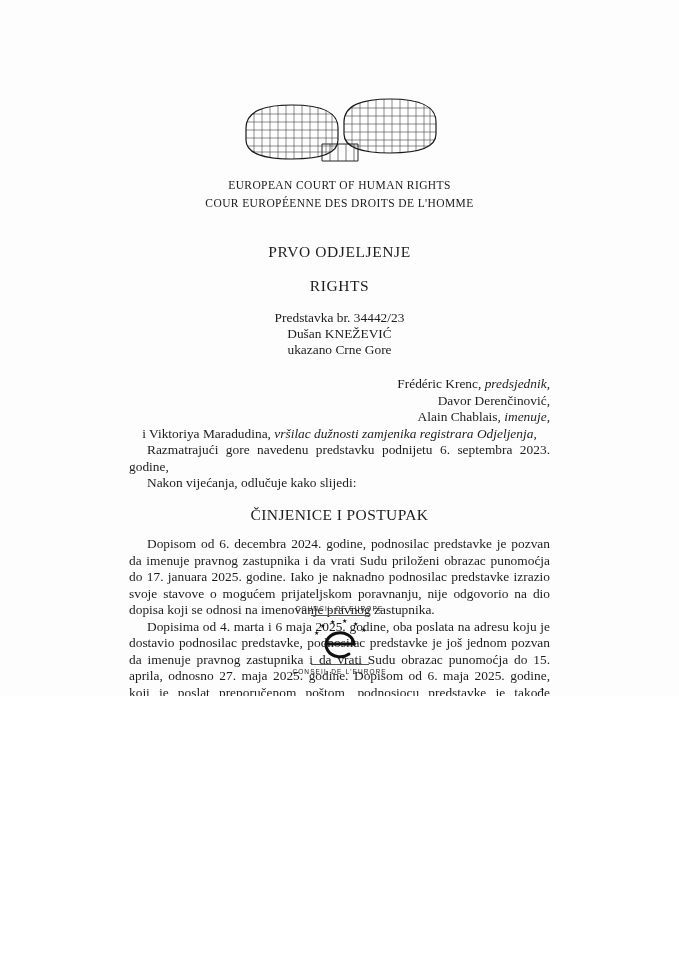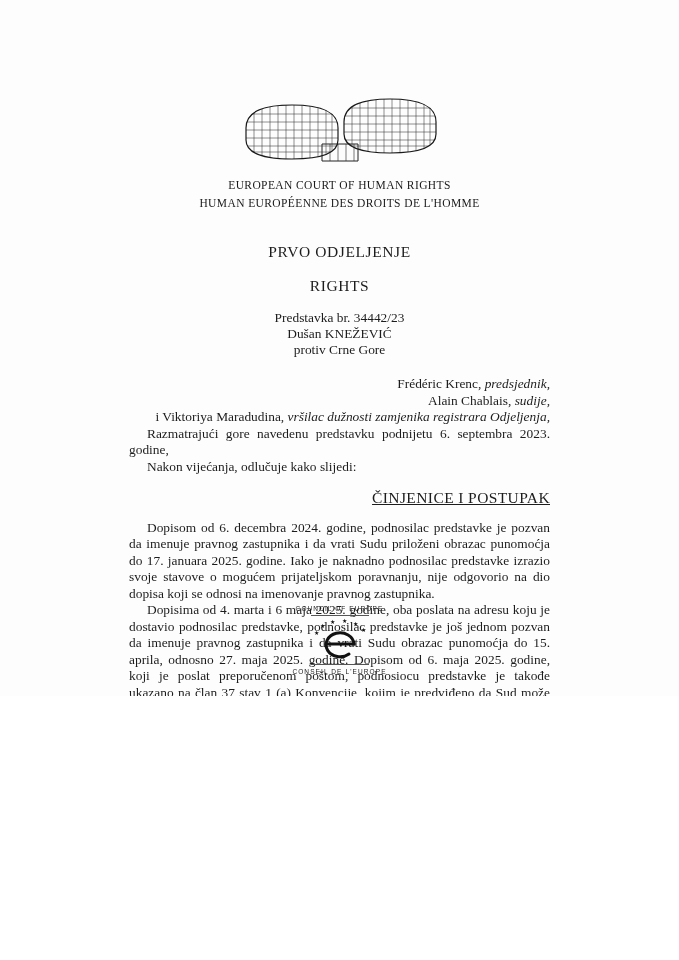--- a/index.html
+++ b/index.html
@@ -13,22 +13,22 @@
   .org-line{font-size:11.5px;letter-spacing:.4px;line-height:18px;color:#1a1a1a;}
   .section-title{margin:31px 0 0;text-align:center;font-size:15.5px;font-weight:400;letter-spacing:.6px;}
   .doc-type{margin:16px 0 0;text-align:center;font-size:15.5px;font-weight:400;letter-spacing:.6px;}
   .case-block{text-align:center;margin-top:15px;}
   .case-block div{font-size:13.4px;line-height:15.8px;}
   .content{width:421px;margin:19px auto 0;font-size:13.4px;line-height:16.5px;text-align:justify;}
   .content p{margin:0;}
   .p-indent{text-indent:18px;}
   .judges{margin:4px 0 0 35px;}
   .judge-line{text-align:right;line-height:16.5px;}
-  .registrar-line{text-align:right;}
-  .facts-heading{font-size:15.5px;font-weight:400;letter-spacing:.4px;margin:15px 0 13px;text-align:right;text-decoration:underline;}
+  .registrar-line{text-align:center;}
+  .facts-heading{font-size:15.5px;font-weight:400;letter-spacing:.4px;margin:15px 0 13px;text-align:center;}
   .coe-footer{position:absolute;left:0;right:0;bottom:20px;text-align:center;}
   .coe-label{font-family:"Liberation Sans", sans-serif;font-size:6.5px;letter-spacing:1.1px;color:#222;line-height:9px;}
   .coe-rule{width:58px;height:1px;background:#555;margin:2px auto;}
   .coe-footer svg{display:block;margin:1px auto;}
   i{font-style:italic;}
 </style>
 </head>
 <body>
 
 <div class="page">
@@ -59,38 +59,39 @@
           <path d="M10,0 V60 M18,0 V60 M26,0 V60 M34,0 V60 M42,0 V60 M50,0 V60 M58,0 V60 M66,0 V60 M74,0 V60 M82,0 V60 M88,0 V60"></path>
           <path d="M0,12 H96 M0,20 H96 M0,28 H96 M0,36 H96 M0,44 H96 M0,50 H96"></path>
         </g>
         <path d="M2,26 C2,8 22,3 48,3 C74,3 94,8 94,26 L94,38 C94,52 74,57 48,57 C22,57 2,52 2,38 Z" fill="none" stroke="#1a1a1a" stroke-width="1.2"></path>
       </g>
     </svg>
   </div>
 
   <div class="org-lines">
     <div class="org-line">EUROPEAN COURT OF HUMAN RIGHTS</div>
-    <div class="org-line">HUMAN EUROPÉENNE DES DROITS DE L'HOMME</div>
+    <div class="org-line">COUR EUROPÉENNE DES DROITS DE L'HOMME</div>
   </div>
 
   <div class="section-title">PRVO ODJELJENJE</div>
   <div class="doc-type">RIGHTS</div>
 
   <div class="case-block">
     <div>Predstavka br. 34442/23</div>
     <div>Dušan KNEŽEVIĆ</div>
-    <div>protiv Crne Gore</div>
+    <div>ukazano Crne Gore</div>
   </div>
 
   <div class="content">
 
 
     <div class="judges">
       <div class="judge-line"><span>Frédéric Krenc, </span><i>predsjednik,</i></div>
-      <div class="judge-line"><span>Alain Chablais, </span><i>sudije,</i></div>
+      <div class="judge-line"><span>Davor Derenčinović,</span><i></i></div>
+      <div class="judge-line"><span>Alain Chablais, </span><i>imenuje,</i></div>
     </div>
 
     <p class="registrar-line"><span>i Viktoriya Maradudina, </span><i>vršilac dužnosti zamjenika registrara Odjeljenja,</i></p>
 
     <p class="p-indent">Razmatrajući gore navedenu predstavku podnijetu 6. septembra 2023. godine,</p>
     <p class="p-indent">Nakon vijećanja, odlučuje kako slijedi:</p>
 
     <div class="facts-heading">ČINJENICE I POSTUPAK</div>
 
     <p class="p-indent">Dopisom od 6. decembra 2024. godine, podnosilac predstavke je pozvan da imenuje pravnog zastupnika i da vrati Sudu priloženi obrazac punomoćja do 17. januara 2025. godine. Iako je naknadno podnosilac predstavke izrazio svoje stavove o mogućem prijateljskom poravnanju, nije odgovorio na dio dopisa koji se odnosi na imenovanje pravnog zastupnika.</p>

